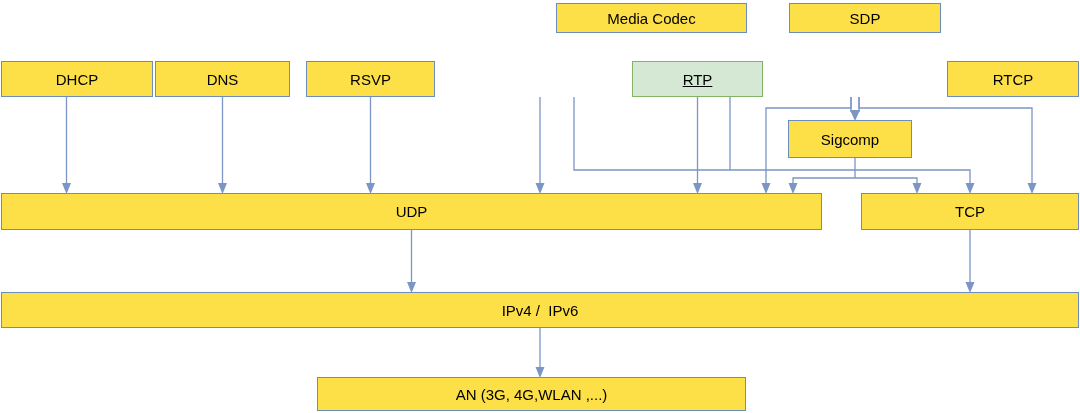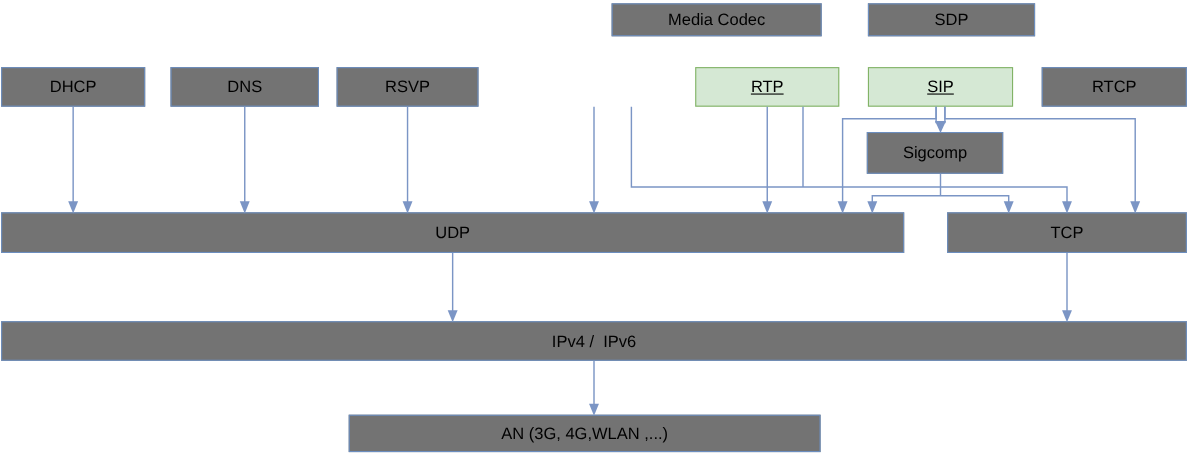--- a/index.html
+++ b/index.html
@@ -9,21 +9,21 @@
     background:#ffffff;
     font-family:"Liberation Sans", sans-serif;
     overflow:hidden;
   }
   .node{
     position:absolute;
     box-sizing:border-box;
     display:flex;align-items:center;justify-content:center;
     font-size:15px;color:#000000;
     white-space:pre;
-    background:#737373;
+    background:#fde047;
     border:1px solid #6c8ebf;
   }
   .node.green{
     background:#d5e8d4;
     border:1px solid #82b366;
     text-decoration:underline;
   }
   .wires{
     position:absolute;left:0;top:0;width:1080px;height:413px;
     pointer-events:none;
@@ -36,34 +36,31 @@
 
 <div class="canvas">
 
   <div class="node" style="left:556px;top:3px;width:191px;height:30px">
     <span>Media Codec</span>
   </div>
   <div class="node" style="left:789px;top:3px;width:152px;height:30px">
     <span>SDP</span>
   </div>
 
-  <div class="node" style="left:1px;top:61px;width:131px;height:36px">
+  <div class="node" style="left:1px;top:61px;width:152px;height:36px">
     <span>DHCP</span>
   </div>
   <div class="node" style="left:155px;top:61px;width:135px;height:36px">
     <span>DNS</span>
   </div>
   <div class="node" style="left:306px;top:61px;width:129px;height:36px">
     <span>RSVP</span>
   </div>
   <div class="node green" style="left:632px;top:61px;width:131px;height:36px">
     <span>RTP</span>
-  </div>
-  <div class="node green" style="left:789px;top:61px;width:132px;height:36px">
-    <span>SIP</span>
   </div>
   <div class="node" style="left:947px;top:61px;width:132px;height:36px">
     <span>RTCP</span>
   </div>
 
   <div class="node" style="left:788px;top:120px;width:124px;height:38px">
     <span>Sigcomp</span>
   </div>
 
   <div class="node" style="left:1px;top:193px;width:821px;height:37px">

